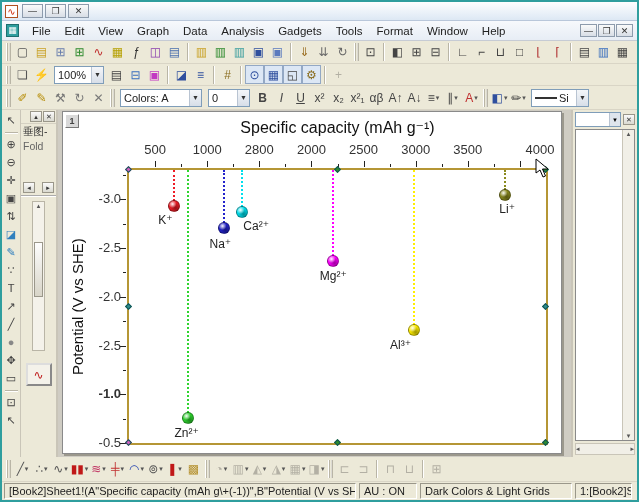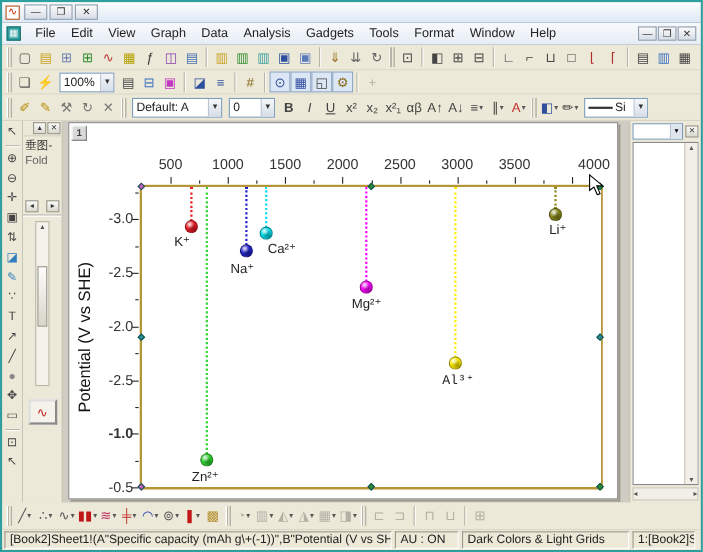--- a/index.html
+++ b/index.html
@@ -318,21 +318,21 @@
         </button>
         <button class="tb-btn">
           <span class="g" style="color: rgb(119, 119, 119);">↻</span>
         </button>
         <button class="tb-btn">
           <span class="g" style="color: rgb(119, 119, 119);">✕</span>
         </button>
       </div>
     <div class="grip"></div>
     <div class="combo" style="width:82px">
-      <span>Default: A</span>
+      <span>Colors: A</span>
       <span class="cdd">▼</span>
     </div>
     <div class="combo" style="width:42px">
       <span>0</span>
       <span class="cdd">▼</span>
     </div>
     <div class="tbgroup">
         <button class="tb-btn">
           <span class="g" style="font-weight: bold;">B</span>
         </button>
@@ -463,28 +463,29 @@
       <div class="pp-scroll">
         <div class="sa">▴</div>
         <div class="pp-thumb"></div>
       </div>
       <div class="pp-thumbbox">∿</div>
     </div>
 
     <div class="workspace">
       <div class="page">
         <div class="layer-badge">1</div>
+        <div class="ax-title-x">Specific capacity (mAh g⁻¹)</div>
         <div class="ax-title-y">Potential (V vs SHE)</div>
         <div id="plot">
             <div class="tx" style="left: 26.0625px; top: -9px; height: 6px;"></div>
             <div class="xl" style="left: 26.0625px; text-align: right;">500</div>
             <div class="tx" style="left: 78.1875px; top: -9px; height: 6px;"></div>
             <div class="xl" style="left: 78.1875px;">1000</div>
             <div class="tx" style="left: 130.312px; top: -9px; height: 6px;"></div>
-            <div class="xl" style="left: 130.312px;">1500</div>
+            <div class="xl" style="left: 130.312px;">2800</div>
             <div class="tx" style="left: 182.438px; top: -9px; height: 6px;"></div>
             <div class="xl" style="left: 182.438px;">2000</div>
             <div class="tx" style="left: 234.562px; top: -9px; height: 6px;"></div>
             <div class="xl" style="left: 234.562px;">2500</div>
             <div class="tx" style="left: 286.688px; top: -9px; height: 6px;"></div>
             <div class="xl" style="left: 286.688px;">3000</div>
             <div class="tx" style="left: 338.812px; top: -9px; height: 6px;"></div>
             <div class="xl" style="left: 338.812px;">3500</div>
             <div class="tx" style="left: 390.938px; top: -9px; height: 6px;"></div>
             <div class="xl" style="left: 390.938px; margin-left: 20px;">4000</div>
@@ -523,21 +524,21 @@
             <div class="pt" style="left: 89.493px; top: 51.525px; background-color: rgb(34, 34, 204);"></div>
             <div class="plabel" style="left: 80.493px; top: 66.525px;">Na⁺</div>
             <div class="drop" style="left: 112.32px; height: 36.925px; border-left: 2px dotted rgb(0, 224, 238);"></div>
             <div class="pt" style="left: 107.32px; top: 35.925px; background-color: rgb(0, 224, 238);"></div>
             <div class="plabel" style="left: 114.32px; top: 48.925px;">Ca²⁺</div>
             <div class="drop" style="left: 202.809px; height: 85.675px; border-left: 2px dotted rgb(255, 0, 255);"></div>
             <div class="pt" style="left: 197.809px; top: 84.675px; background-color: rgb(255, 0, 255);"></div>
             <div class="plabel" style="left: 190.809px; top: 98.675px;">Mg²⁺</div>
             <div class="drop" style="left: 283.603px; height: 154.9px; border-left: 2px dotted rgb(255, 238, 0);"></div>
             <div class="pt" style="left: 278.603px; top: 153.9px; background-color: rgb(255, 238, 0);"></div>
-            <div class="plabel" style="left: 273px; top: 167.9px; font-family: Liberation Mono, monospace;">Al³⁺</div>
+            <div class="plabel" style="left: 261px; top: 167.9px;">Al³⁺</div>
             <div class="drop" style="left: 375.342px; height: 20.35px; border-left: 2px dotted rgb(138, 138, 30);"></div>
             <div class="pt" style="left: 370.342px; top: 19.35px; background-color: rgb(138, 138, 30);"></div>
             <div class="plabel" style="left: 370.342px; top: 32.35px;">Li⁺</div>
             <div class="handle" style="left: 0px; top: 0px; background: rgb(208, 96, 192);"></div>
             <div class="handle" style="left: 208.5px; top: 0px; background: rgb(46, 139, 46);"></div>
             <div class="handle" style="left: 417px; top: 0px; background: rgb(46, 139, 46);"></div>
             <div class="handle" style="left: 0px; top: 136.5px; background: rgb(46, 139, 139);"></div>
             <div class="handle" style="left: 417px; top: 136.5px; background: rgb(46, 139, 139);"></div>
             <div class="handle" style="left: 0px; top: 273px; background: rgb(208, 96, 192);"></div>
             <div class="handle" style="left: 208.5px; top: 273px; background: rgb(46, 139, 46);"></div>

